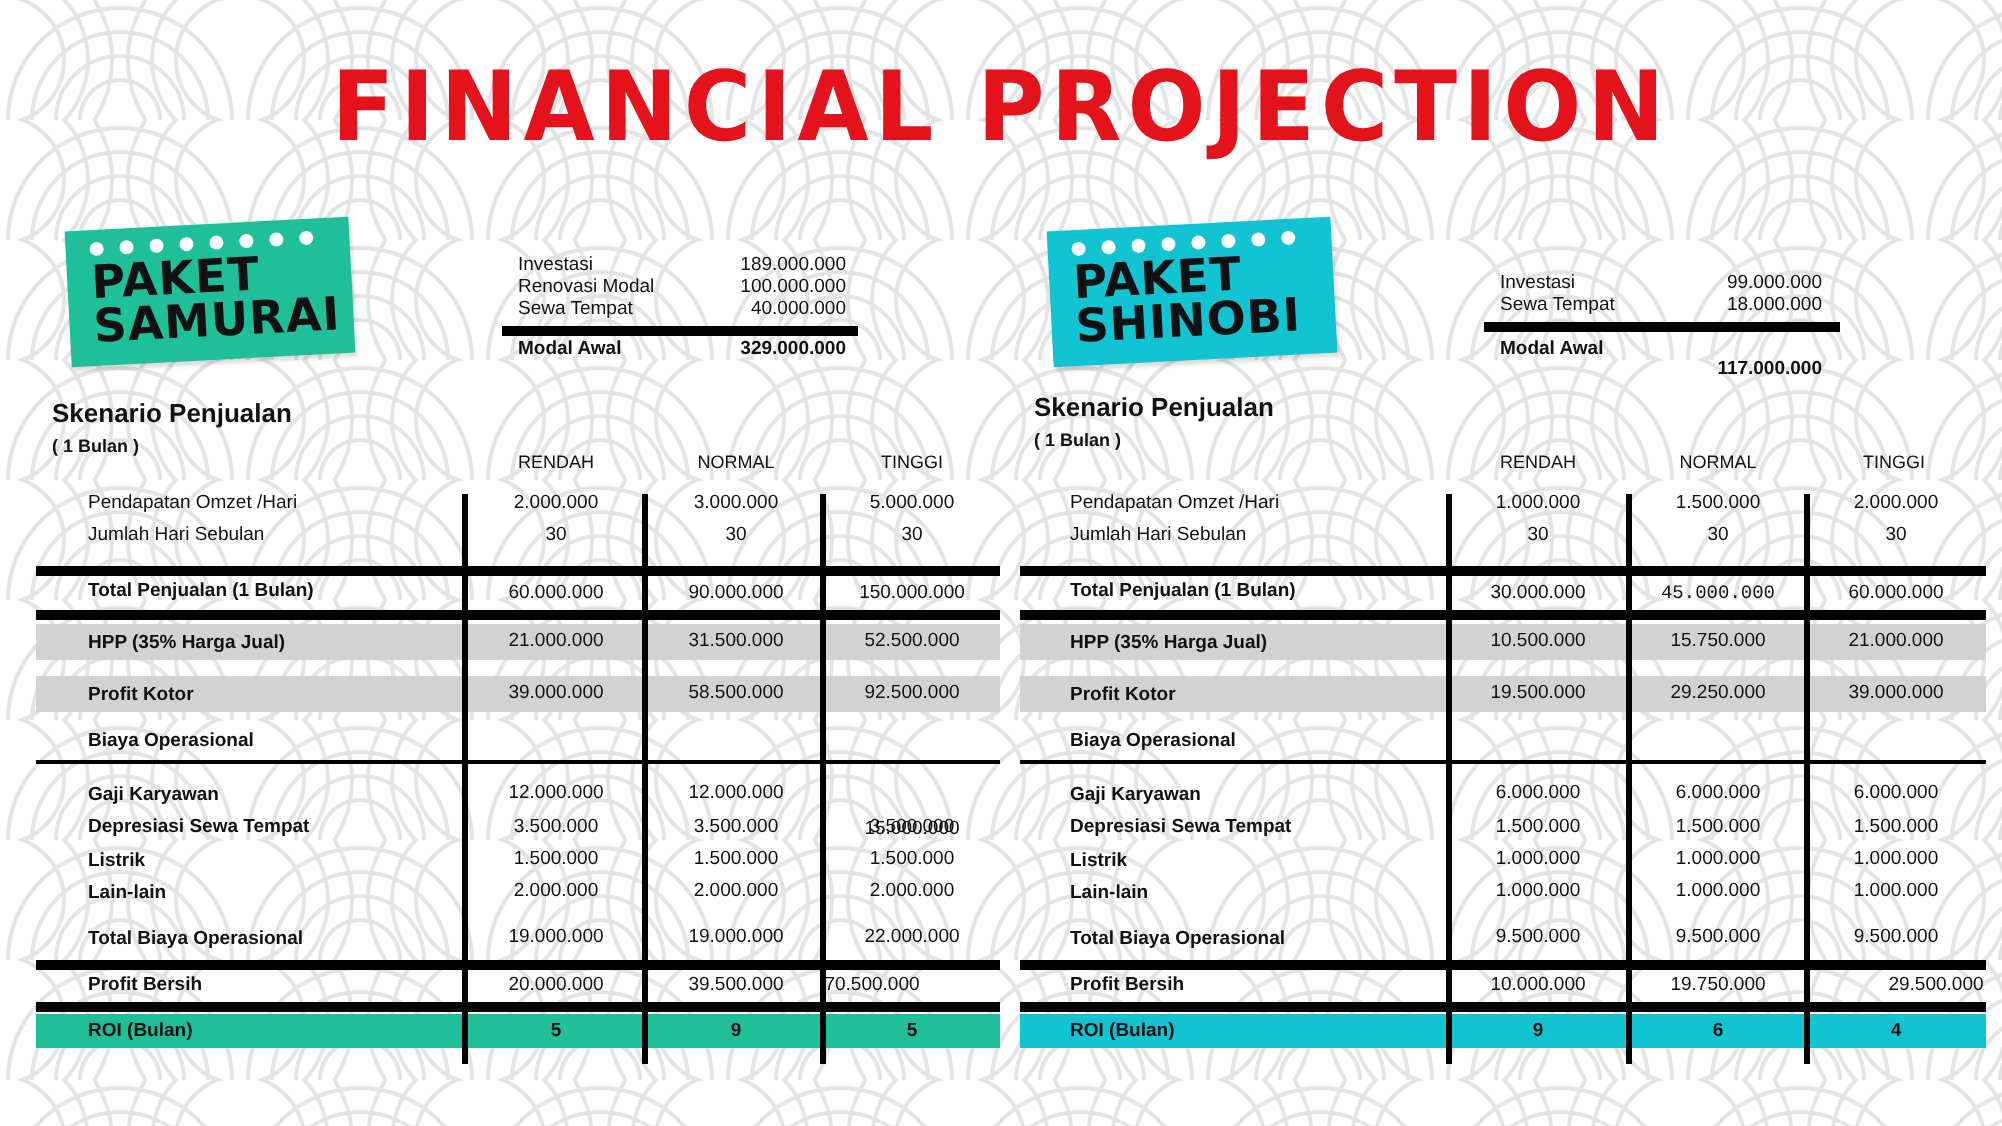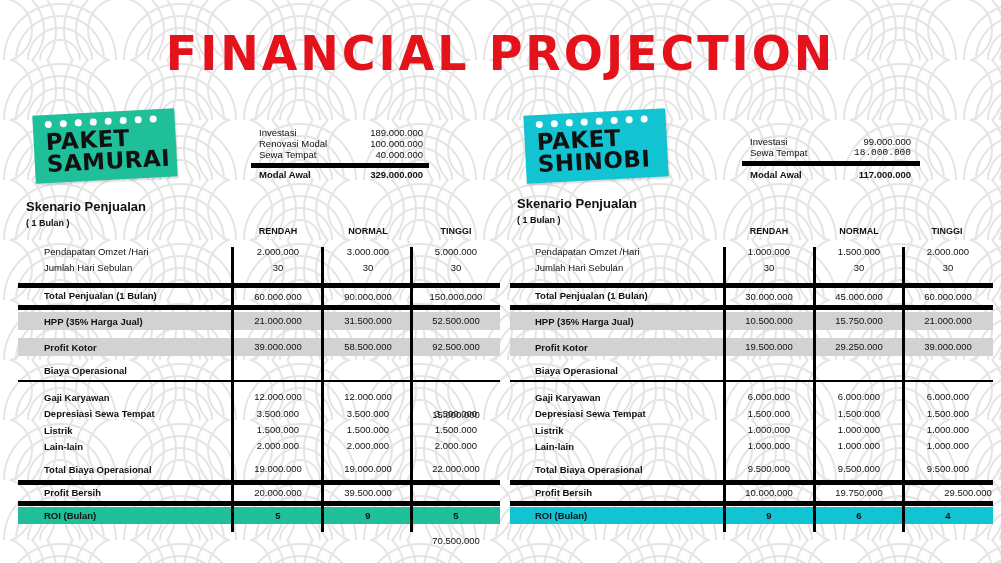--- a/index.html
+++ b/index.html
@@ -9,21 +9,21 @@
   .panel{position:absolute;top:0;width:500px;height:563px;z-index:1;}
   .badge{position:absolute;width:142px;height:68px;transform:rotate(-3deg);box-shadow:1px 2px 2px rgba(0,0,0,0.15);}
   .badge .dots{position:absolute;left:12px;top:6px;display:flex;gap:8px;}
   .badge .dot{width:7px;height:7px;border-radius:50%;background:#fff;}
   .badge .txt{position:absolute;left:12px;top:16px;font-weight:900;font-size:23px;line-height:22px;color:#111;font-family:"DejaVu Sans",sans-serif;letter-spacing:0.5px;}
   .inv-line{position:absolute;font-size:9.5px;color:#111;white-space:nowrap;}
   .inv-val{position:absolute;font-size:9.5px;text-align:right;width:100px;}
   .bar{position:absolute;background:#000;}
   .h-title{position:absolute;font-weight:bold;font-size:13px;}
   .h-sub{position:absolute;font-weight:bold;font-size:9px;}
-  .colhead{position:absolute;font-weight:bold;font-size:9px;width:90px;text-align:center;}
+  .colhead{position:absolute;font-weight:normal;font-size:9px;width:90px;text-align:center;}
   .rowlbl{position:absolute;font-size:9.5px;white-space:nowrap;}
   .rowlbl.b{font-weight:bold;}
   .cell{position:absolute;font-size:9.5px;width:90px;text-align:center;}
   .cell.b{font-weight:bold;}
   .vline{position:absolute;width:3px;background:#000;}
   .grey{position:absolute;background:#d2d2d2;}
   .roi{position:absolute;}
 </style>
 </head>
 <body>
@@ -147,21 +147,21 @@
   <div class="cell" style="left:411px;top:440px;">2.000.000</div>
 
   <div class="rowlbl b" style="left:44px;top:464px;">Total Biaya Operasional</div>
   <div class="cell" style="left:233px;top:463px;">19.000.000</div>
   <div class="cell" style="left:323px;top:463px;">19.000.000</div>
   <div class="cell" style="left:411px;top:463px;">22.000.000</div>
 
   <div class="rowlbl b" style="left:44px;top:487px;">Profit Bersih</div>
   <div class="cell" style="left:233px;top:487px;">20.000.000</div>
   <div class="cell" style="left:323px;top:487px;">39.500.000</div>
-  <div class="cell" style="left:411px;top:487px;margin-top:48px;">70.500.000</div>
+  <div class="cell" style="left:391px;top:487px;">70.500.000</div>
 
   <div class="rowlbl b" style="left:44px;top:510px;">ROI (Bulan)</div>
   <div class="cell b" style="left:233px;top:510px;">5</div>
   <div class="cell b" style="left:323px;top:510px;">9</div>
   <div class="cell b" style="left:411px;top:510px;">5</div>
 </div>
 
 <div class="panel" style="left:491px;width:510px;">
   <div class="badge" style="left:34px;top:112px;background:#12c3d2;">
     <div class="dots">
@@ -176,24 +176,24 @@
     </div>
     <div class="txt">
       <div>PAKET</div>
       <div>SHINOBI</div>
     </div>
   </div>
 
   <div class="inv-line" style="left:259px;top:136px;">Investasi</div>
   <div class="inv-val" style="left:320px;top:136px;">99.000.000</div>
   <div class="inv-line" style="left:259px;top:147px;">Sewa Tempat</div>
-  <div class="inv-val" style="left:320px;top:147px;font-family:Liberation Mono, monospace;">18.000.000</div>
+  <div class="inv-val" style="left:320px;top:147px;">18.000.000</div>
   <div class="bar" style="left:251px;top:161px;width:178px;height:5px;"></div>
   <div class="inv-line" style="left:259px;top:169px;font-weight:bold;">Modal Awal</div>
-  <div class="inv-val" style="left:320px;top:169px;font-weight:bold;">117.000.000</div>
+  <div class="inv-val" style="left:320px;top:179px;font-weight:bold;">117.000.000</div>
 
   <div class="h-title" style="left:26px;top:196px;">Skenario Penjualan</div>
   <div class="h-sub" style="left:26px;top:215px;">( 1 Bulan )</div>
 
   <div class="colhead" style="left:233px;top:226px;">RENDAH</div>
   <div class="colhead" style="left:323px;top:226px;">NORMAL</div>
   <div class="colhead" style="left:411px;top:226px;">TINGGI</div>
 
   <div class="grey" style="left:19px;top:312px;width:483px;height:18px;"></div>
   <div class="grey" style="left:19px;top:338px;width:483px;height:18px;"></div>
@@ -214,21 +214,21 @@
   <div class="cell" style="left:323px;top:246px;">1.500.000</div>
   <div class="cell" style="left:412px;top:246px;">2.000.000</div>
 
   <div class="rowlbl" style="left:44px;top:262px;">Jumlah Hari Sebulan</div>
   <div class="cell" style="left:233px;top:262px;">30</div>
   <div class="cell" style="left:323px;top:262px;">30</div>
   <div class="cell" style="left:412px;top:262px;">30</div>
 
   <div class="rowlbl b" style="left:44px;top:290px;">Total Penjualan (1 Bulan)</div>
   <div class="cell" style="left:233px;top:291px;">30.000.000</div>
-  <div class="cell" style="left:323px;top:291px;">45.000.000</div>
+  <div class="cell" style="left:323px;top:291px;font-family:Liberation Mono, monospace;">45.000.000</div>
   <div class="cell" style="left:412px;top:291px;">60.000.000</div>
 
   <div class="rowlbl b" style="left:44px;top:316px;">HPP (35% Harga Jual)</div>
   <div class="cell" style="left:233px;top:315px;">10.500.000</div>
   <div class="cell" style="left:323px;top:315px;">15.750.000</div>
   <div class="cell" style="left:412px;top:315px;">21.000.000</div>
 
   <div class="rowlbl b" style="left:44px;top:342px;">Profit Kotor</div>
   <div class="cell" style="left:233px;top:341px;">19.500.000</div>
   <div class="cell" style="left:323px;top:341px;">29.250.000</div>

